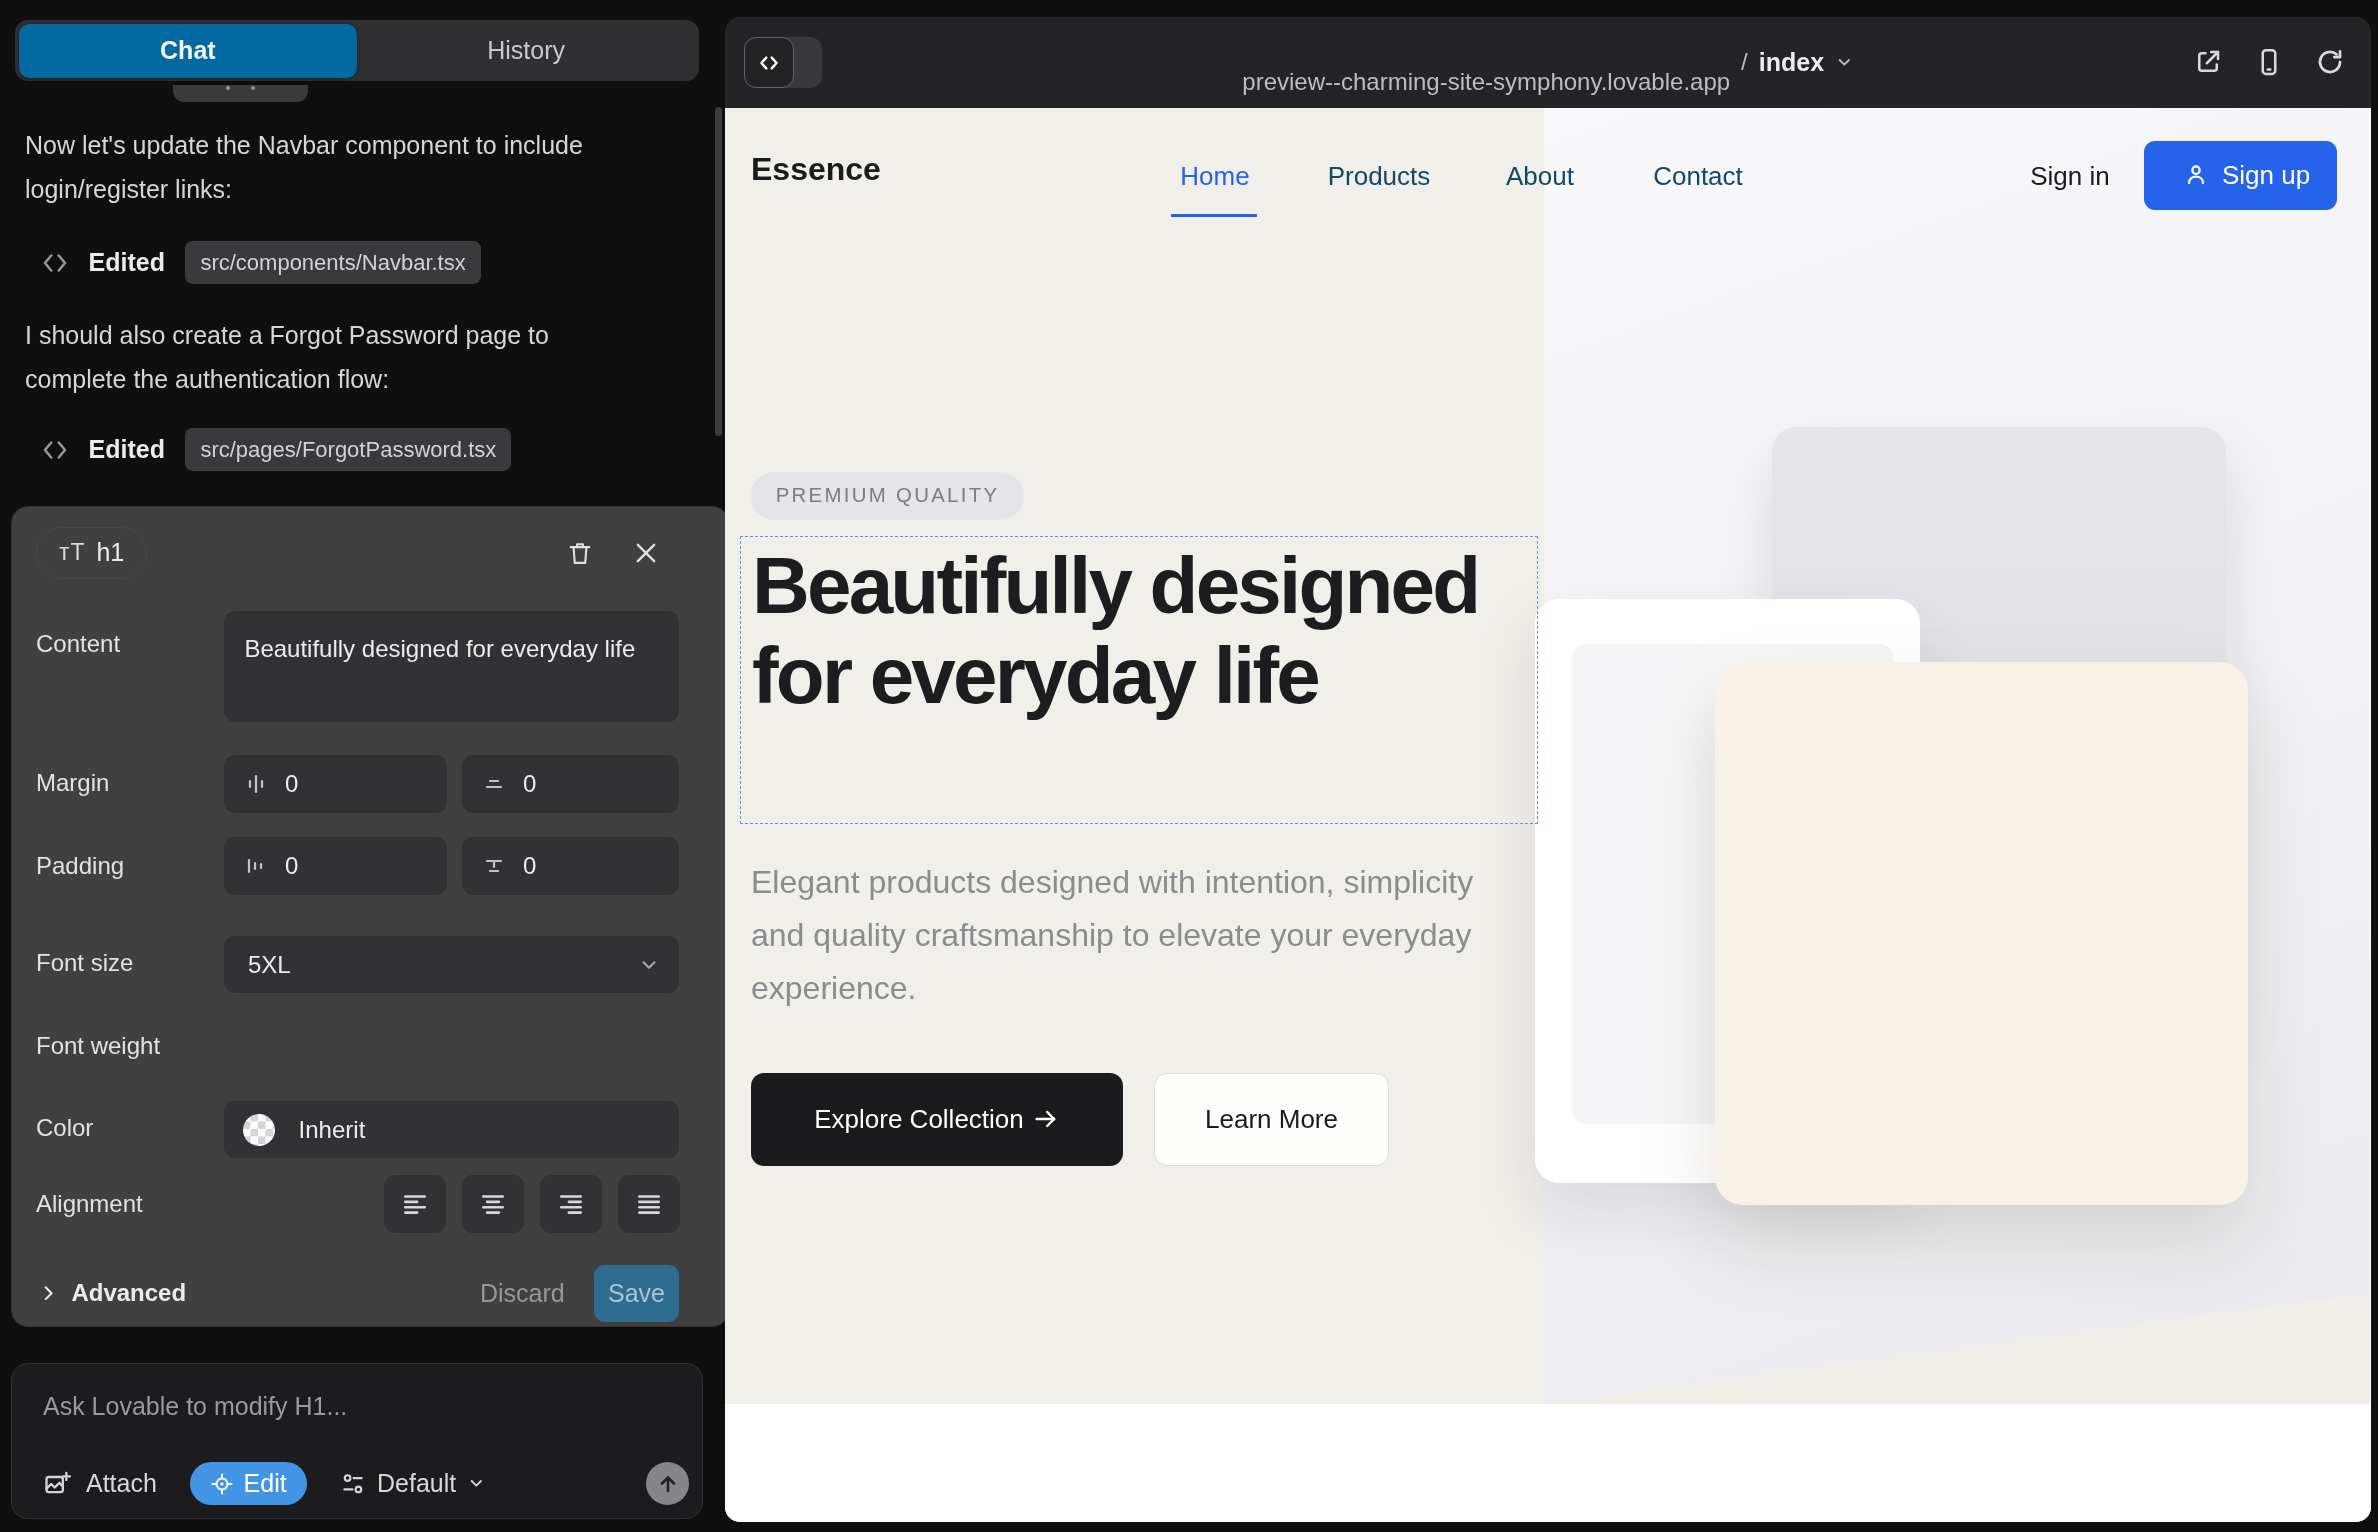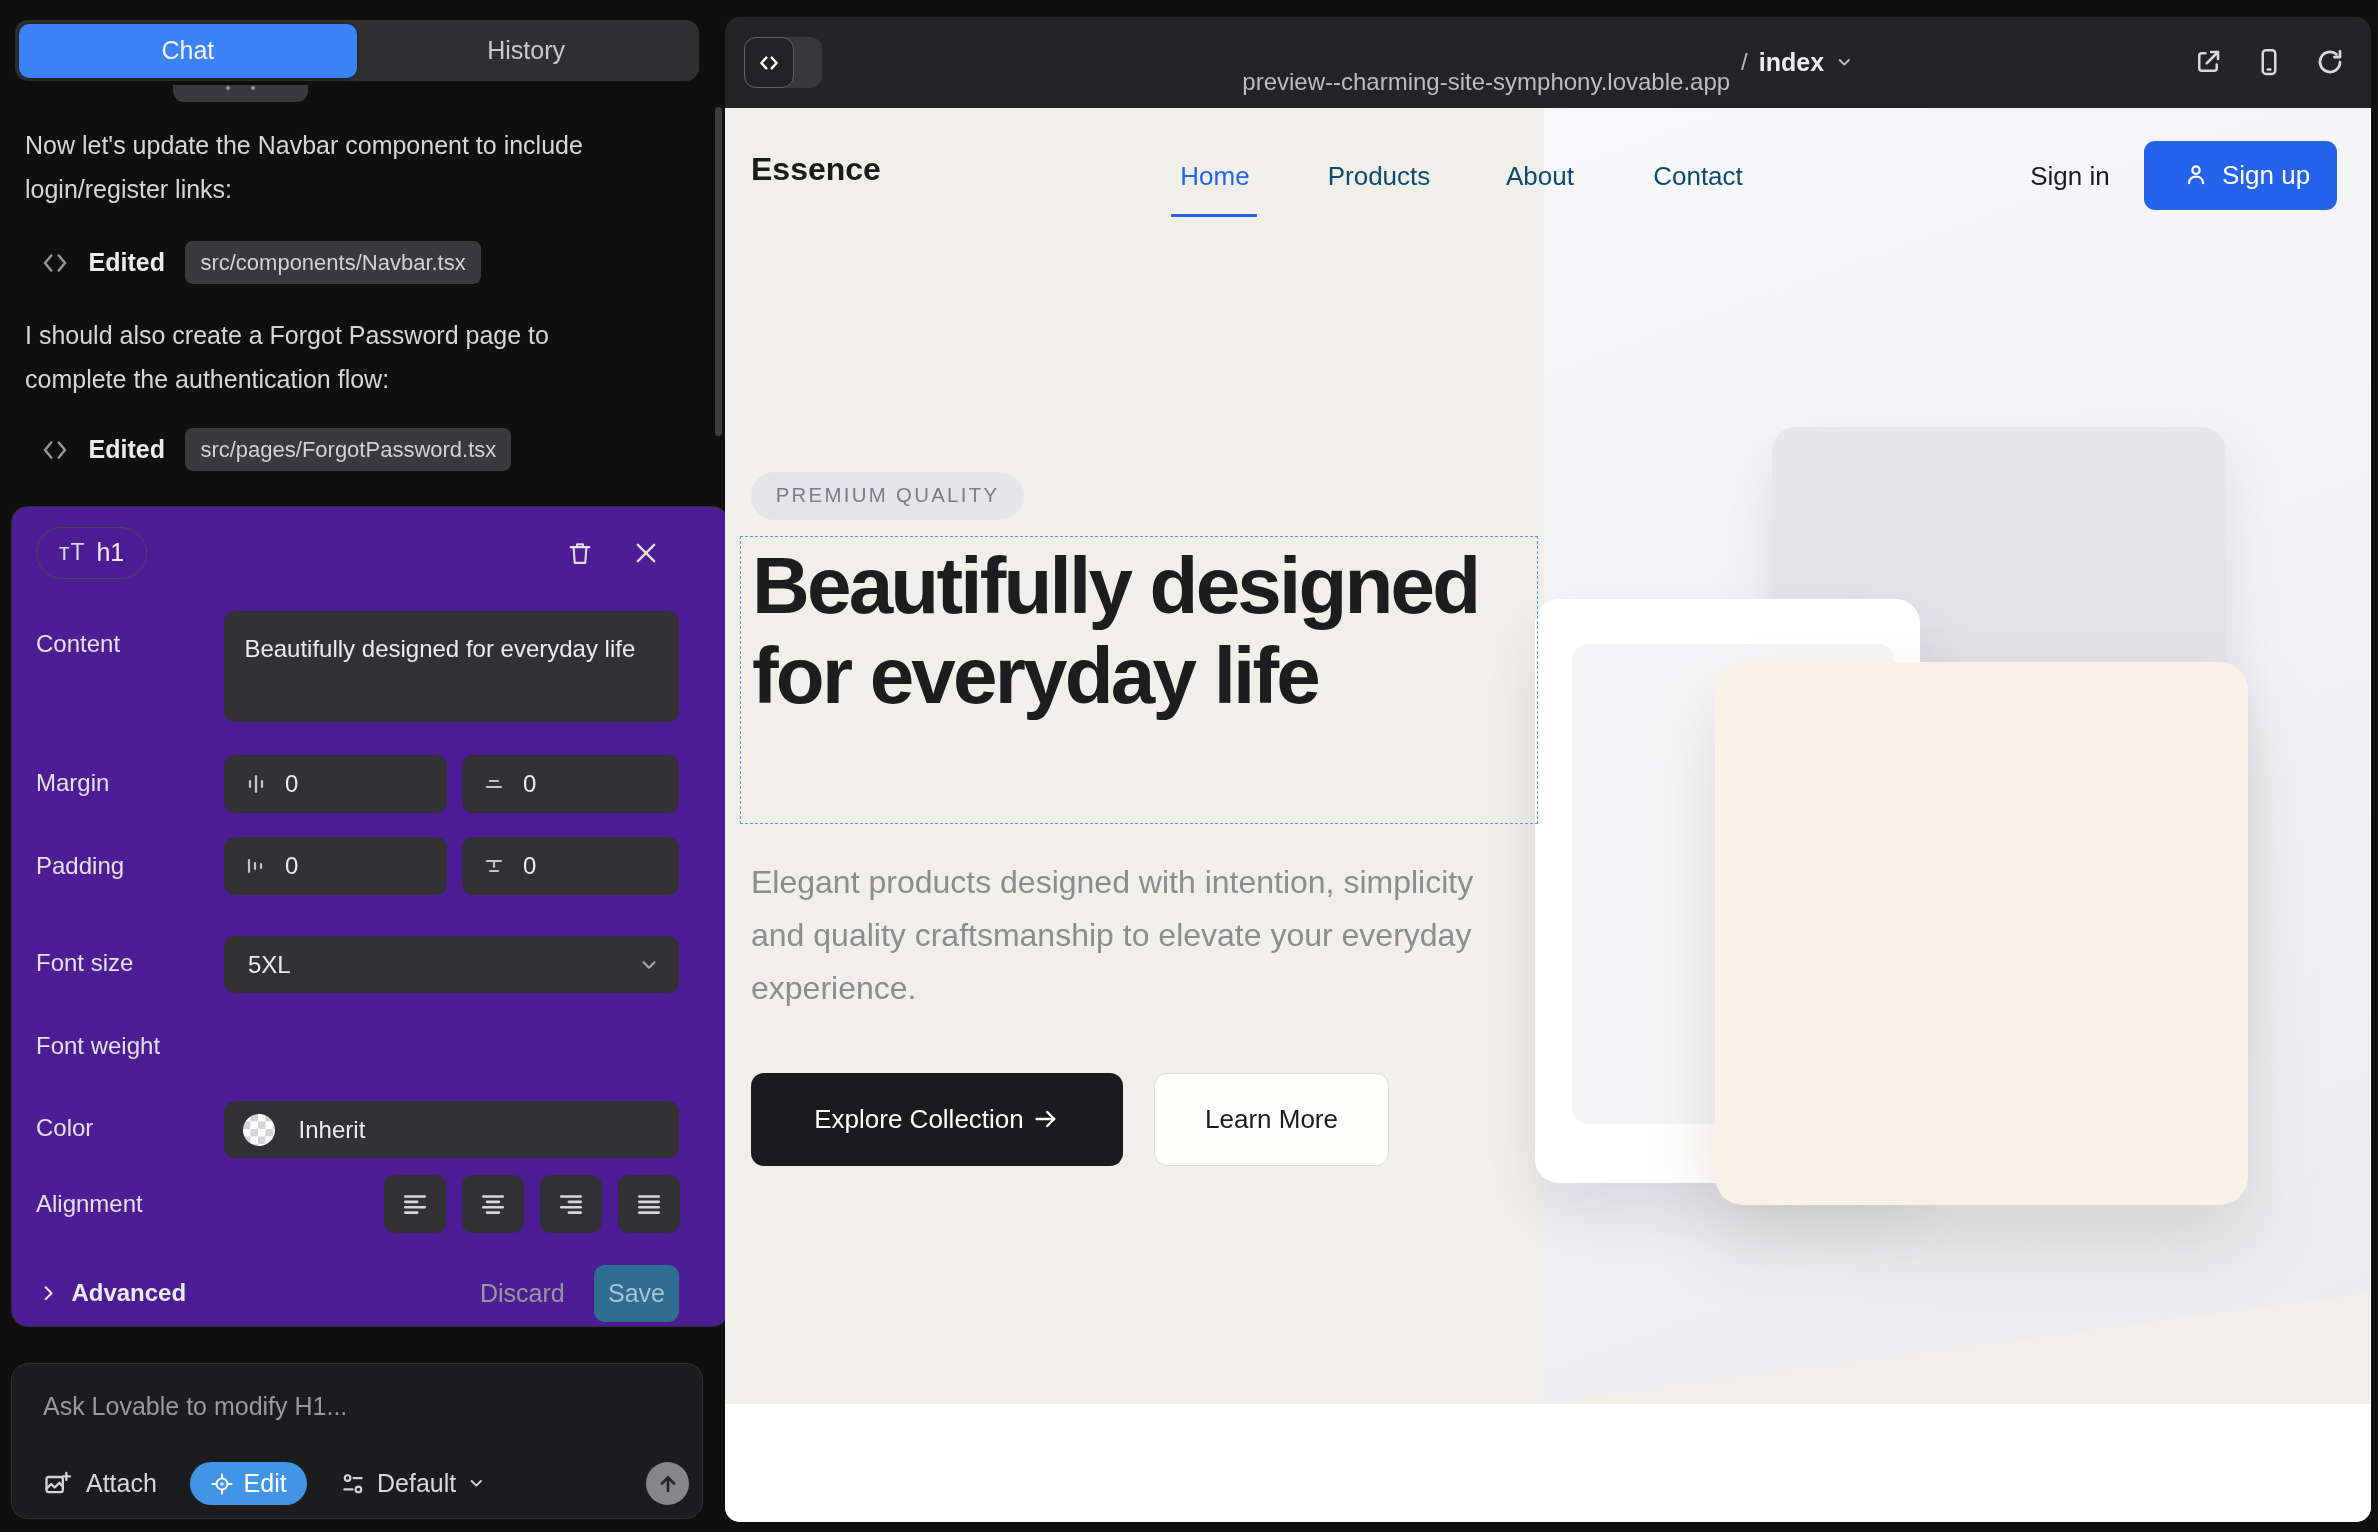--- a/index.html
+++ b/index.html
@@ -4,31 +4,31 @@
 <style>
   * { margin:0; padding:0; box-sizing:border-box; }
   html,body { width:2378px; height:1532px; }
   body { background:#0f0f10; font-family:"Liberation Sans", sans-serif; position:relative; overflow:hidden; }
   .abs { position:absolute; }
   svg { display:block; }
 
   
   .tabbar { left:15px; top:20.4px; width:684px; height:61px; background:#303033; border-radius:13px; display:flex; padding:3.7px; }
   .tab { flex:1; display:flex; align-items:center; justify-content:center; font-size:25px; color:#c9c9cc; border-radius:10.2px; cursor:pointer; }
-  .tab.active { background:#3b82f6; color:#f4f4f5; font-weight:400; box-shadow:0 0.9px 3.7px rgba(0,0,0,.4); }
+  .tab.active { background:#0369a1; color:#f4f4f5; font-weight:700; box-shadow:0 0.9px 3.7px rgba(0,0,0,.4); }
   .chip-fragment { left:173px; top:85px; width:135px; height:16.7px; background:#3a3a3d; border-radius:0 0 11px 11px; display:flex; justify-content:center; gap:20.4px; }
   .chip-fragment i { width:4.6px; height:4.6px; background:#95959a; border-radius:50%; margin-top:0.9px; }
   .scroll-thumb { left:715px; top:107px; width:6.5px; height:329px; background:#3c3c3f; border-radius:3.7px; }
   .chat-msg { left:25px; width:608px; font-size:25px; line-height:44px; color:#d6d6d8; }
   .edited-row { left:40px; height:45px; display:flex; align-items:center; }
   .edited-label { font-size:25px; font-weight:700; color:#ececee; margin:0 20.4px 0 18.6px; }
   .file-badge { background:#3a3a3d; border-radius:7.4px; padding:8.3px 15px; font-size:22px; color:#d2d2d4; white-space:nowrap; }
 
   
-  .panel { left:11px; top:506px; width:718px; height:821px; background:#4c1d95; border:0.9px solid #313134; border-radius:16.7px; }
+  .panel { left:11px; top:506px; width:718px; height:821px; background:#404040; border:0.9px solid #313134; border-radius:16.7px; }
   .tag-pill { left:24px; top:19.5px; height:52px; border:0.9px solid #48484b; border-radius:26px; display:flex; align-items:center; padding:0 22px; gap:11px; }
   .tag-pill .glyph { font-size:23px; color:#d8d8da; letter-spacing:0.9px; }
   .tag-pill .tag { font-size:25px; color:#ececee; }
   .icon-btn { width:41px; height:41px; display:flex; align-items:center; justify-content:center; cursor:pointer; background:none; border:none; }
   .row-label { left:24px; font-size:24px; font-weight:500; color:#e2e2e4; transform:translateY(-50%); }
   .field { background:#323235; border-radius:11px; display:flex; align-items:center; color:#ececee; font-size:24px; }
   .field .val { margin-left:16.7px; }
   .select-chevron { margin-left:auto; margin-right:18.6px; }
   .swatch { width:32px; height:32px; border-radius:50%; margin-left:18.6px; flex:none;
     background-image:linear-gradient(45deg,#d4d4d8 25%,transparent 25%,transparent 75%,#d4d4d8 75%),

